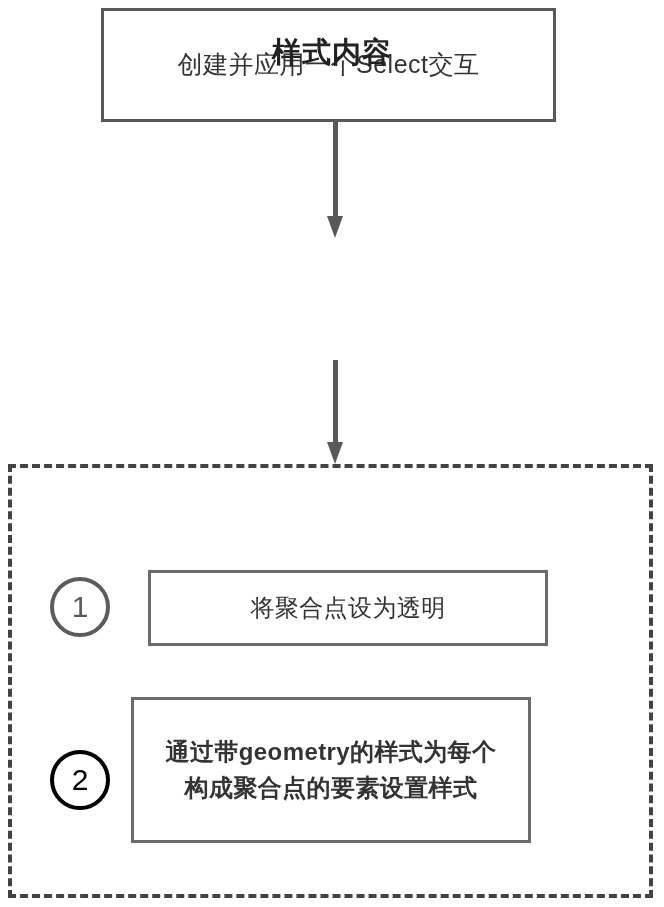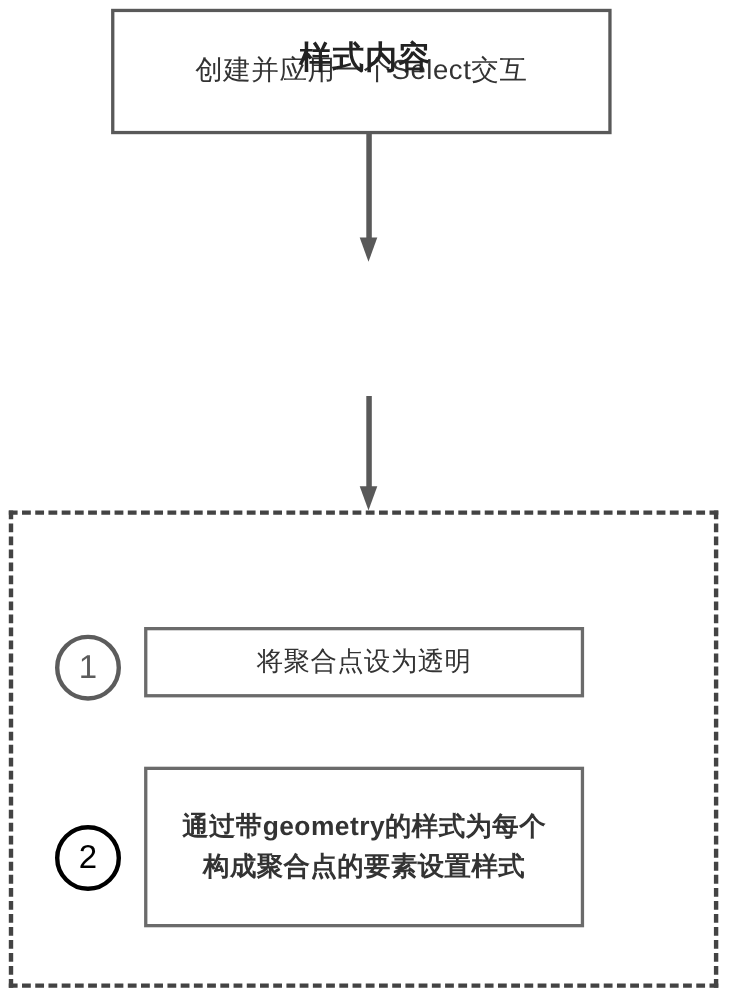--- a/index.html
+++ b/index.html
@@ -148,24 +148,24 @@
     white-space: pre-line;
   }
 
   #badge-1 {
     left: 50px;
     top: 577px;
     width: 60px;
     height: 60px;
   }
   #item-box-1 {
-    left: 131px;
+    left: 148px;
     top: 570px;
     width: 400px;
-    height: 64px;
+    height: 76px;
   }
   #badge-2 {
     left: 50px;
     top: 750px;
     width: 60px;
     height: 60px;
   }
   #item-box-2 {
     left: 131px;
     top: 697px;

